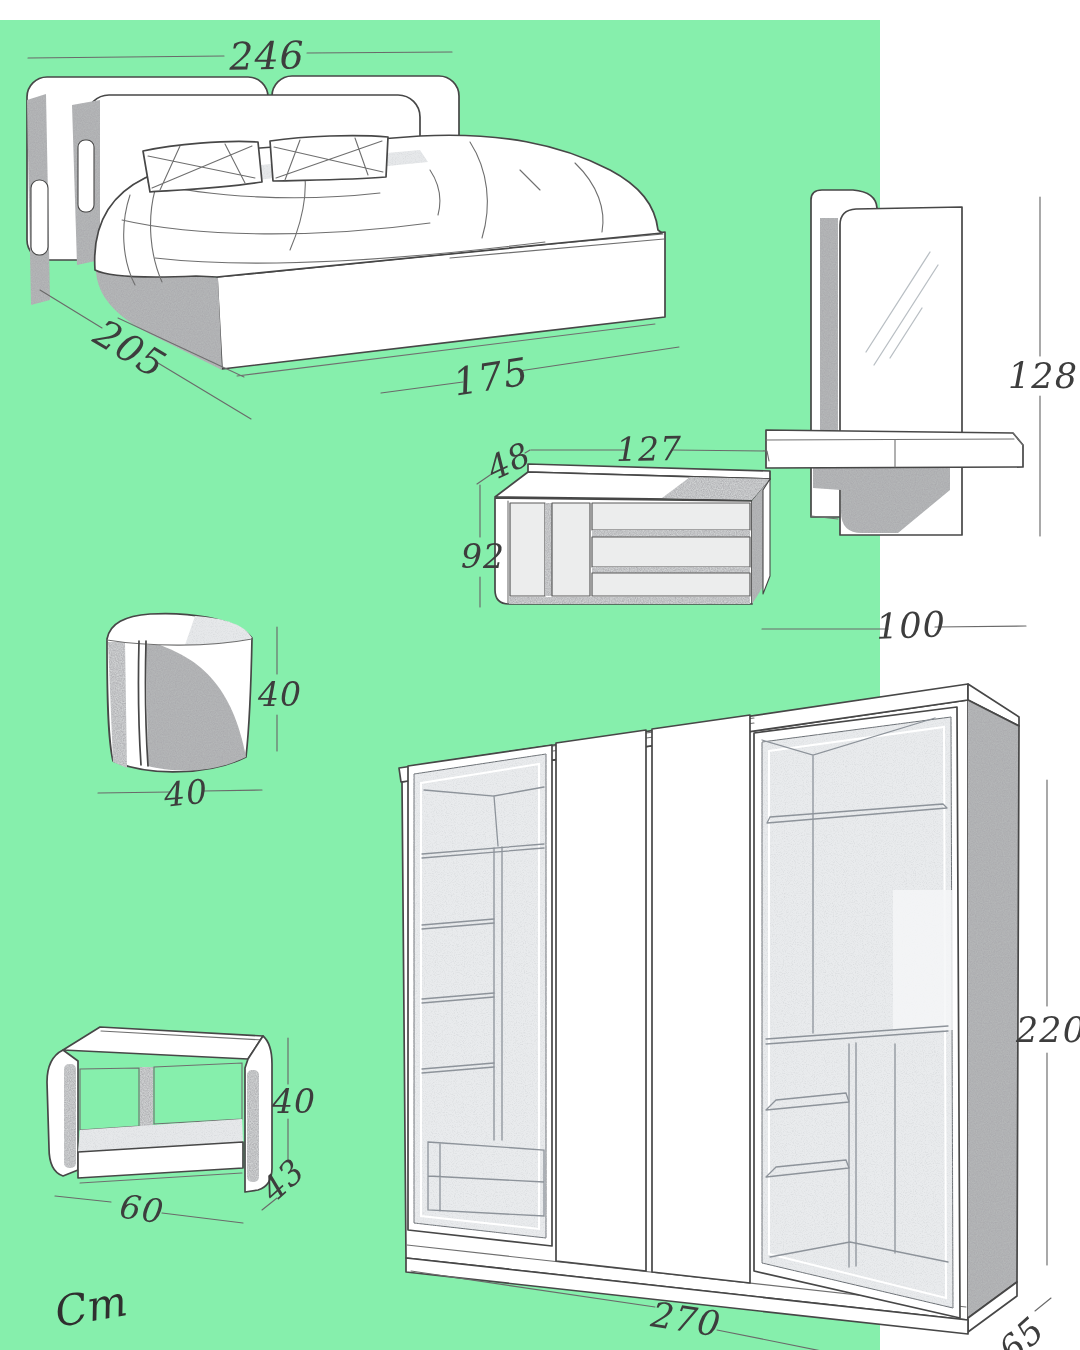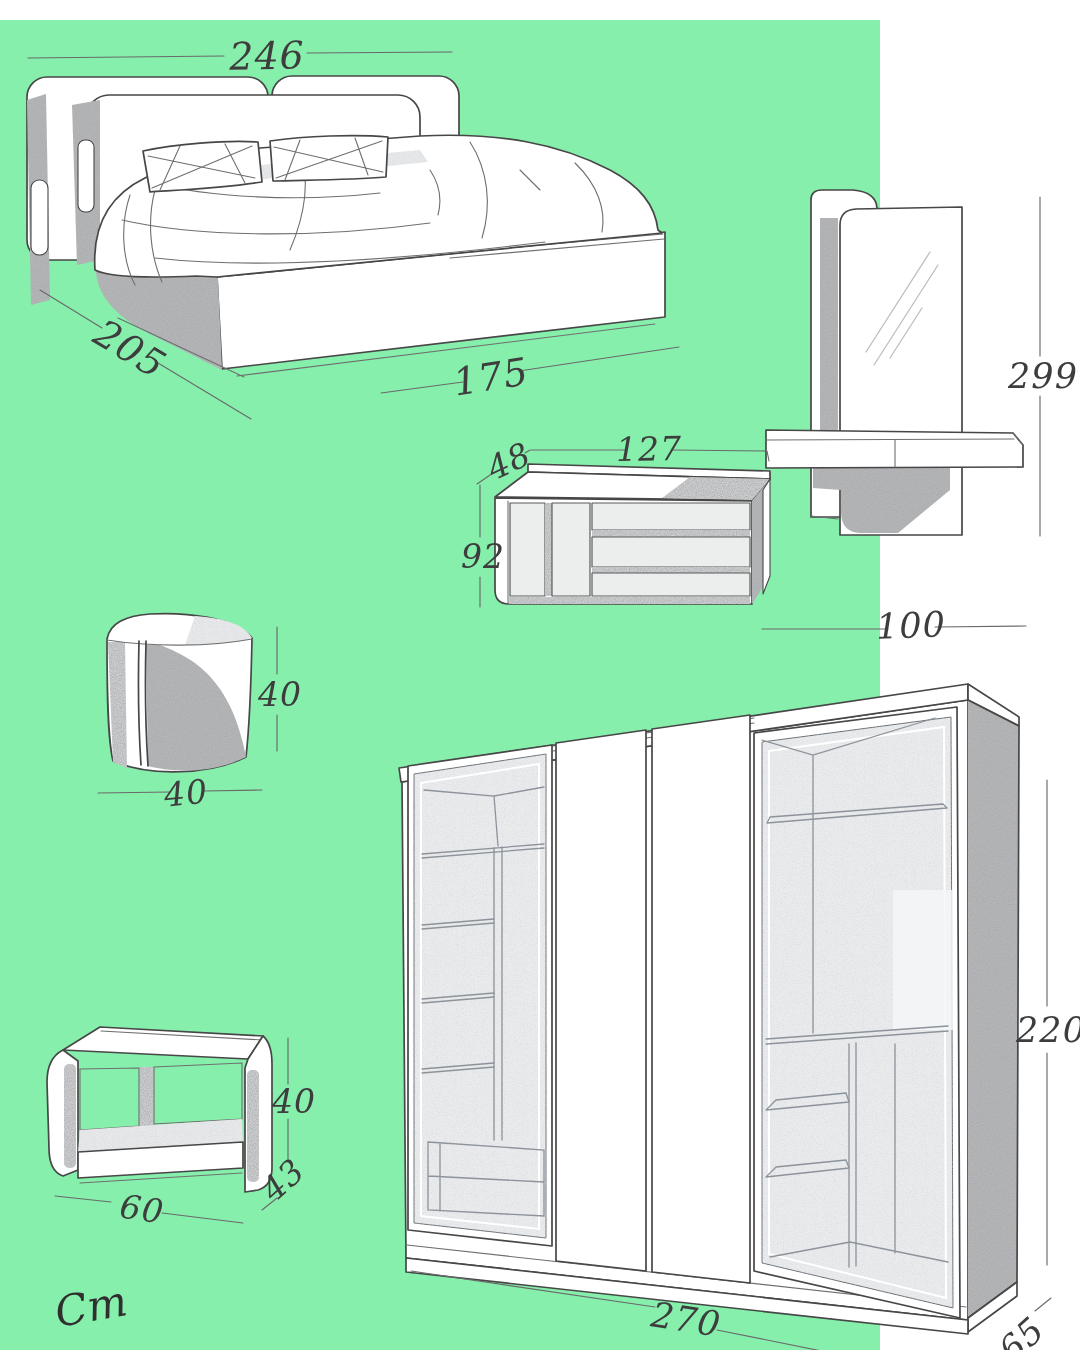--- a/index.html
+++ b/index.html
@@ -212,21 +212,21 @@
     <path class="dimln" d="M1047,760 L1047,986 M1047,1033 L1047,1245"></path>
     <path class="dimln" d="M411,1251 L655,1287 M717,1310 L971,1361"></path>
     <path class="dimln" d="M994,1349 L1009,1337 M1035,1291 L1051,1278"></path>
   </g>
 </svg>
 
   <div class="dim" style="left:267px;top:36px;transform:translate(-50%,-50%) rotate(-1deg);font-size:38px;">246</div>
   <div class="dim" style="left:130px;top:329px;transform:translate(-50%,-50%) rotate(31deg);font-size:38px;">205</div>
   <div class="dim" style="left:491px;top:357px;transform:translate(-50%,-50%) rotate(-9deg);font-size:38px;">175</div>
 
-  <div class="dim" style="left:1043px;top:356px;transform:translate(-50%,-50%) rotate(0deg);">299</div>
+  <div class="dim" style="left:1043px;top:356px;transform:translate(-50%,-50%) rotate(0deg);">128</div>
   <div class="dim" style="left:911px;top:606px;transform:translate(-50%,-50%) rotate(-2deg);">100</div>
 
   <div class="dim small" style="left:509px;top:441px;transform:translate(-50%,-50%) rotate(-25deg);">48</div>
   <div class="dim small" style="left:649px;top:429px;transform:translate(-50%,-50%) rotate(-1deg);">127</div>
   <div class="dim small" style="left:483px;top:536px;transform:translate(-50%,-50%) rotate(0deg);">92</div>
 
   <div class="dim small" style="left:280px;top:674px;transform:translate(-50%,-50%) rotate(0deg);">40</div>
   <div class="dim small" style="left:186px;top:773px;transform:translate(-50%,-50%) rotate(-6deg);">40</div>
 
   <div class="dim small" style="left:294px;top:1081px;transform:translate(-50%,-50%) rotate(0deg);">40</div>

